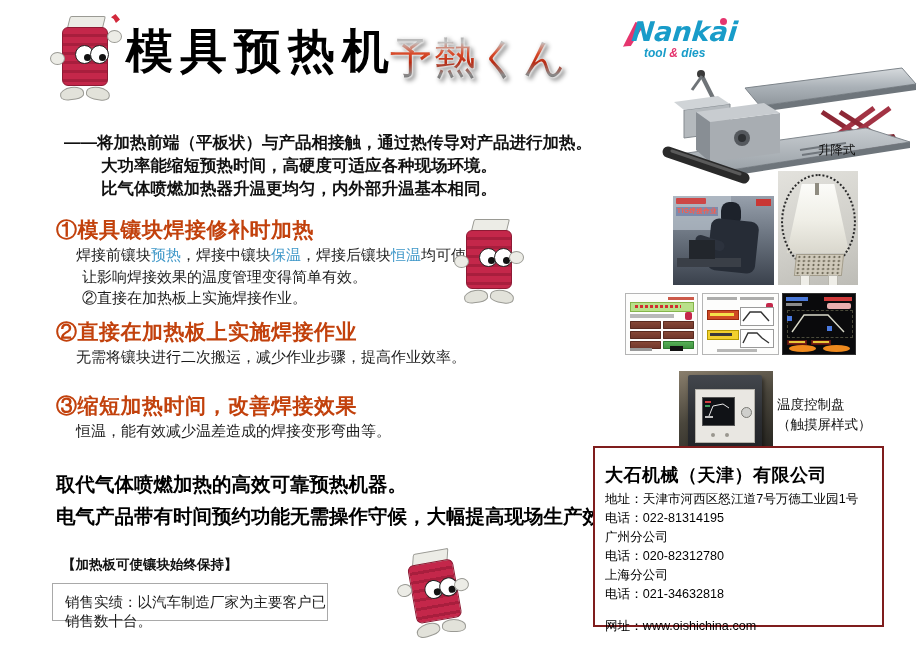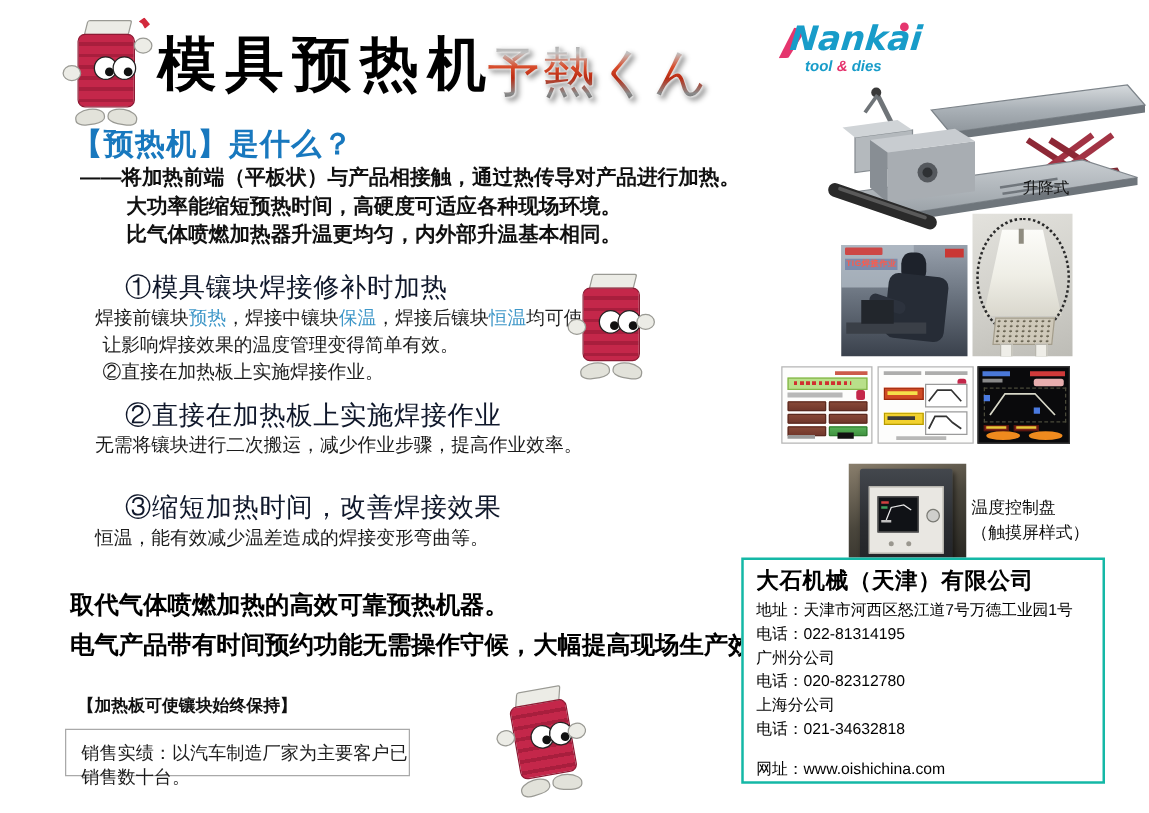--- a/index.html
+++ b/index.html
@@ -41,21 +41,21 @@
   .m-foot.l{left:6px;transform:rotate(-8deg);} .m-foot.r{left:32px;transform:rotate(10deg);}
   .m-spark{position:absolute;top:-2px;right:-6px;width:9px;height:9px;background:#d2293c;
            clip-path:polygon(50% 0,100% 60%,55% 100%,30% 55%,0 35%);}
 
   
   .intro-h{left:58px;top:99px;font-size:24px;font-weight:bold;color:#1878be;letter-spacing:1px;}
   .intro-b{left:64px;top:131px;font-size:16.5px;font-weight:bold;line-height:23px;color:#101010;}
   .intro-b .ind{padding-left:37px;}
 
   
-  .sec-h{font-size:21px;font-weight:normal;color:#0f172a;letter-spacing:0.5px;margin-left:44px;}
+  .sec-h{font-size:21px;font-weight:bold;color:#c2410c;letter-spacing:0.5px;}
   .sec-b{font-size:15px;line-height:21.5px;color:#1c1c1c;font-family:"Liberation Serif",serif;}
   .blue{color:#3e97c8;}
 
   
   .claims{left:56px;top:468px;font-size:19.5px;font-weight:bold;line-height:32px;color:#000;}
   .patent{left:62px;top:556px;font-size:13.5px;font-weight:bold;color:#101010;}
   .salesbox{left:52px;top:583px;width:276px;height:38px;border:1px solid #a9a9a9;box-sizing:border-box;}
   .salesbox span{display:block;padding:9px 0 0 12px;font-size:14.5px;color:#1c1c1c;
                  font-family:"Liberation Serif",serif;}
 
@@ -127,25 +127,25 @@
 
   .panelphoto{left:679px;top:371px;width:94px;height:85px;overflow:hidden;
               background:linear-gradient(160deg,#8a7f6d 0%,#4a463c 45%,#23221e 100%);}
   .pp-chassis{position:absolute;left:9px;top:4px;width:74px;height:74px;border-radius:2px;
               background:linear-gradient(180deg,#43474d 0%,#2b2d31 60%,#222428 100%);box-shadow:2px 3px 4px rgba(0,0,0,.5);}
   .pp-front{position:absolute;left:16px;top:18px;width:58px;height:52px;background:#e9e7e2;border:1px solid #b5b2aa;}
   .pp-screen{position:absolute;left:23px;top:26px;width:31px;height:27px;background:#101216;border:1px solid #555;}
   .pp-knob{position:absolute;left:62px;top:36px;width:9px;height:9px;border-radius:50%;background:#cfcfcc;border:1px solid #7a7a74;}
   .pp-dot{position:absolute;top:62px;width:4px;height:4px;border-radius:50%;background:#9a978f;}
 
-  .panel-label{left:777px;top:396px;font-size:13.5px;line-height:20px;color:#111;font-family:Liberation Serif, serif;}
-
-  
-  .company{left:593px;top:446px;width:291px;height:181px;border:2px solid #14b8a6;box-sizing:border-box;
-           padding:4px 10px;background:#fff;}
+  .panel-label{left:777px;top:396px;font-size:13.5px;line-height:20px;color:#111;font-family:Liberation Mono, monospace;}
+
+  
+  .company{left:593px;top:446px;width:291px;height:181px;border:2px solid #7f1d1d;box-sizing:border-box;
+           padding:15px 10px;background:#fff;}
   .company .name{font-size:18px;font-weight:bold;color:#000;margin-bottom:3px;letter-spacing:.5px;}
   .company .ln{font-size:12.6px;font-weight:normal;line-height:19px;color:#000;}
   .company .gap{margin-top:13px;}
 </style>
 </head>
 <body>
 
 <div class="page">
 
   <div class="abs mascot" style="left:54px;top:16px;">
@@ -168,21 +168,20 @@
     <div class="swoosh"></div>
     <div class="word">Nankai</div>
     <div class="idot"></div>
     <div class="tag">
       <span>tool</span>
       <span class="amp">&amp;</span>
       <span>dies</span>
     </div>
   </div>
 
-  <div class="abs intro-h">【预热机】是什么？</div>
   <div class="abs intro-b">
     <div>——将加热前端（平板状）与产品相接触，通过热传导对产品进行加热。</div>
     <div class="ind">大功率能缩短预热时间，高硬度可适应各种现场环境。</div>
     <div class="ind">比气体喷燃加热器升温更均匀，内外部升温基本相同。</div>
   </div>
 
   <div class="abs sec-h" style="left:56px;top:216px;">①模具镶块焊接修补时加热</div>
   <div class="abs sec-b" style="left:76px;top:245px;">
     <div>
       <span>焊接前镶块</span><span class="blue">预热</span><span>，焊接中镶块</span><span class="blue">保温</span><span>，焊接后镶块</span><span class="blue">恒温</span><span>均可使用。</span>

